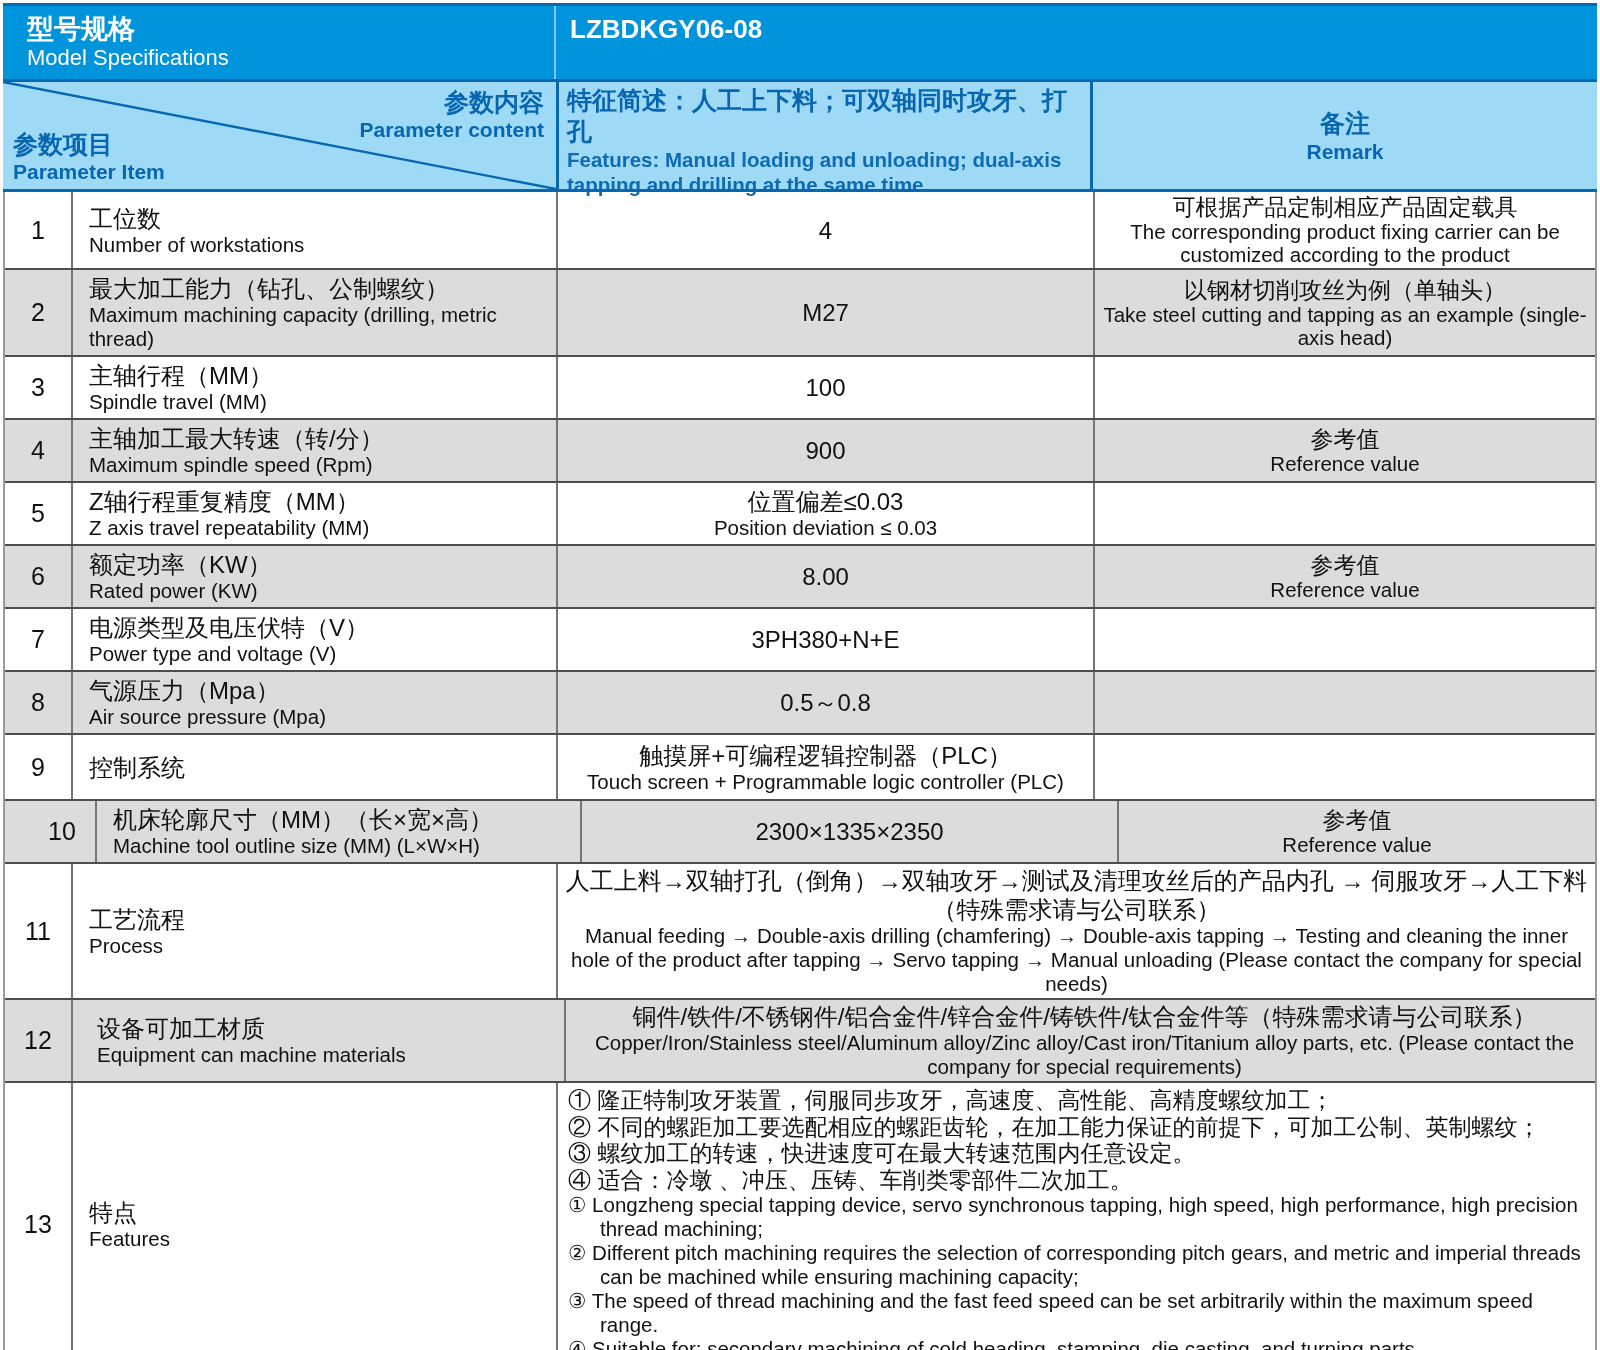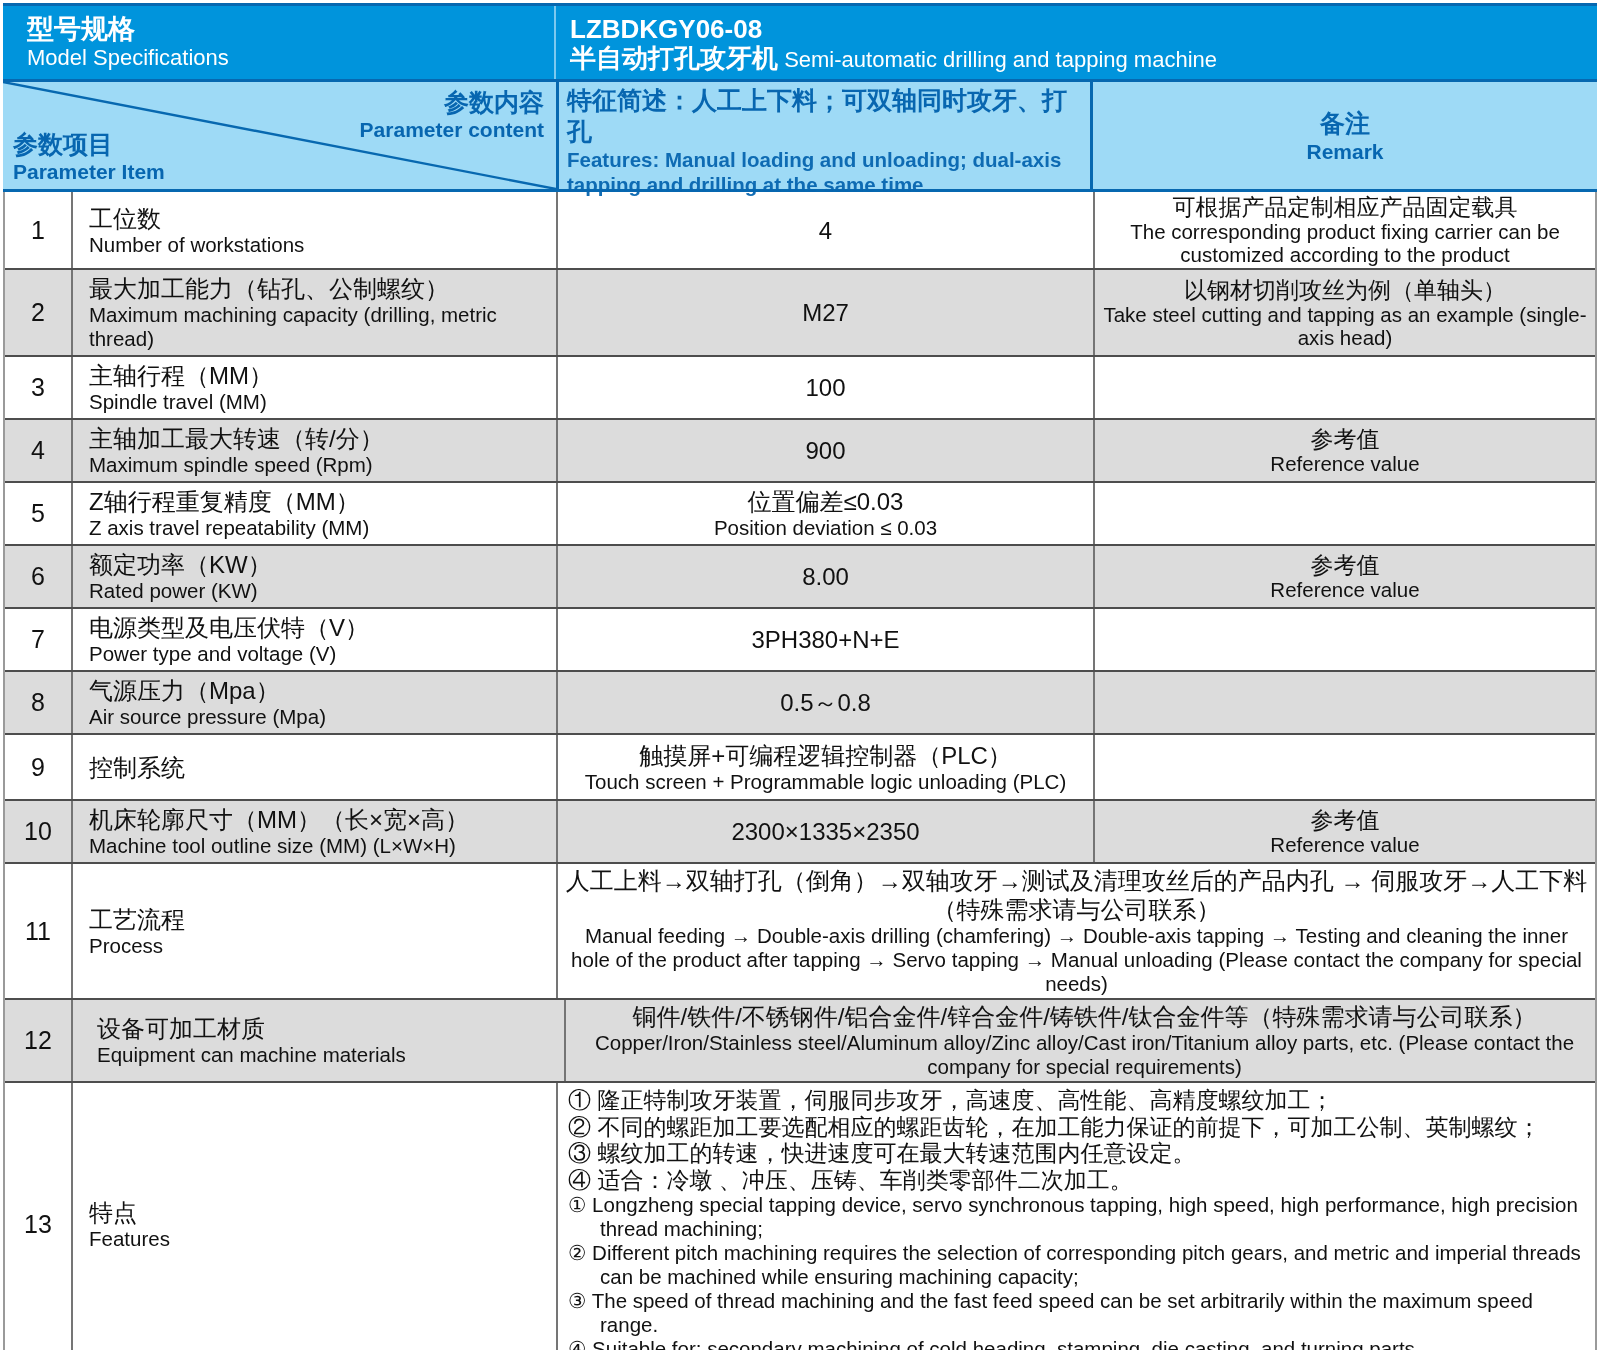--- a/index.html
+++ b/index.html
@@ -59,24 +59,20 @@
 <div class="page">
   <div class="table">
 
     <div class="hrow1">
       <div class="h1-left">
         <div class="h1-zh">型号规格</div>
         <div class="h1-en">Model Specifications</div>
       </div>
       <div class="h1-right">
         <div class="h1-code">LZBDKGY06-08</div>
-        <div class="h1-name">
-          <span class="zhb">半自动打孔攻牙机</span>
-          <span>Semi-automatic drilling and tapping machine</span>
-        </div>
       </div>
     </div>
 
     <div class="hrow2">
       <div class="diag-cell">
         <svg viewBox="0 0 553 113" preserveAspectRatio="none">
           <line x1="0" y1="0" x2="553" y2="113" stroke="#0768B0" stroke-width="2.5"></line>
         </svg>
         <div class="diag-tr">
           <div class="diag-zh">参数内容</div>
@@ -199,25 +195,25 @@
           </div>
           <div class="c-rem"></div>
         </div>
         <div class="brow" style="min-height: 66px;">
           <div class="c-no">9</div>
           <div class="c-item">
             <div class="item-zh">控制系统</div>
           </div>
           <div class="c-val">
             <div class="v-zh">触摸屏+可编程逻辑控制器（PLC）</div>
-            <div class="v-en">Touch screen + Programmable logic unloading (PLC)</div>
-          </div>
-          <div class="c-rem"></div>
-        </div>
-        <div class="brow gray" style="min-height: 54px;">
+            <div class="v-en">Touch screen + Programmable logic controller (PLC)</div>
+          </div>
+          <div class="c-rem"></div>
+        </div>
+        <div class="brow gray" style="min-height: 54px; padding-left: 24px;">
           <div class="c-no">10</div>
           <div class="c-item">
             <div class="item-zh">机床轮廓尺寸（MM）（长×宽×高）</div>
             <div class="item-en">Machine tool outline size (MM) (L×W×H)</div>
           </div>
           <div class="c-val">
             <div class="v-zh">2300×1335×2350</div>
           </div>
           <div class="c-rem">
             <div class="r-zh">参考值</div>

